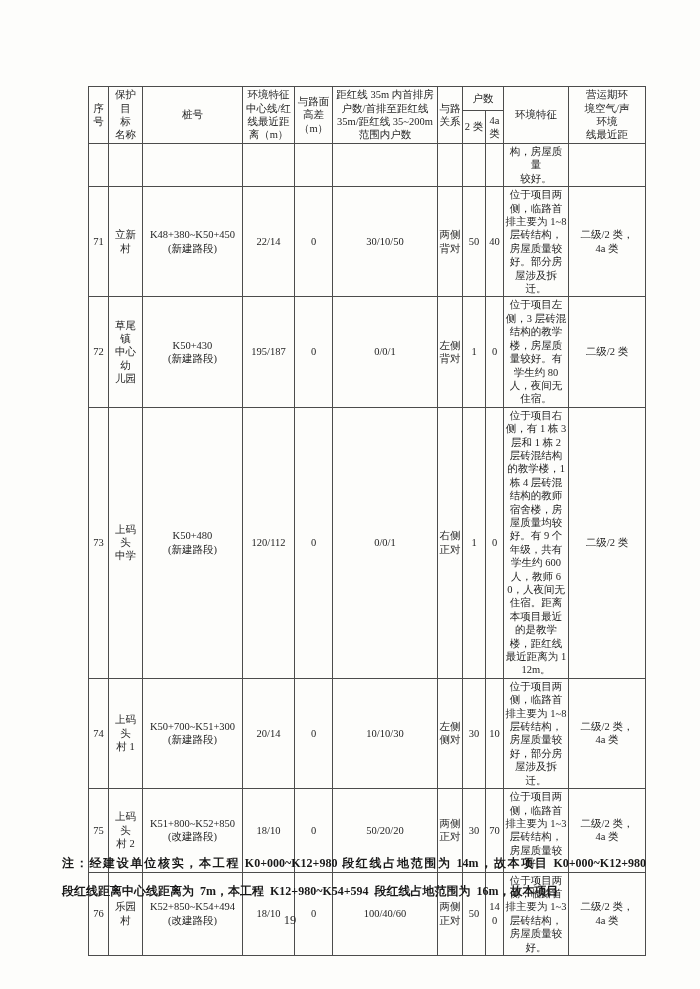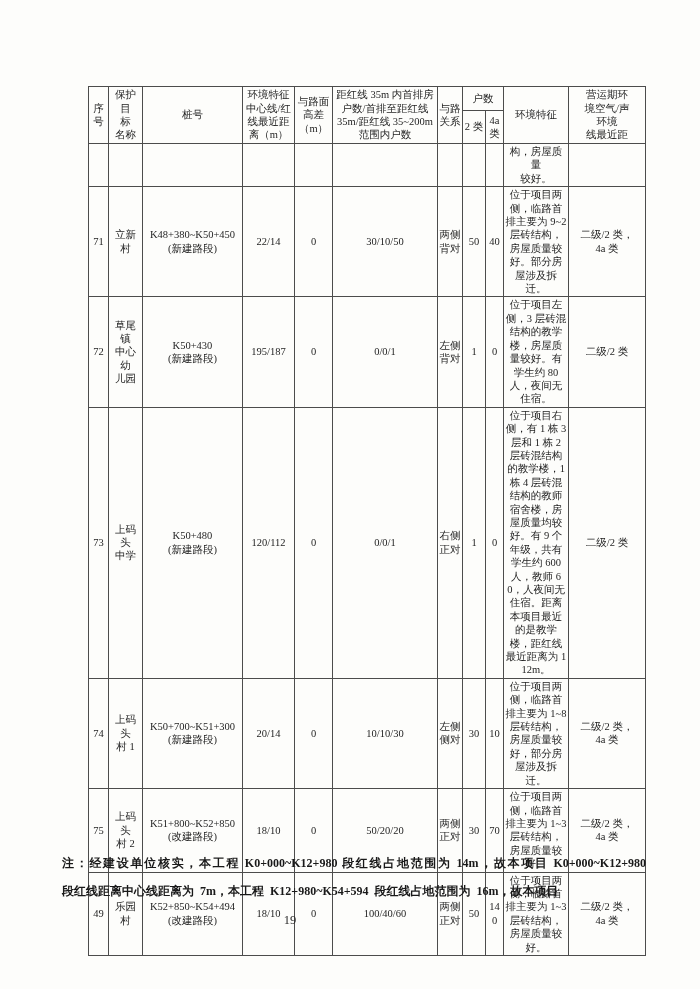--- a/index.html
+++ b/index.html
@@ -127,21 +127,21 @@
           <td>立新村</td>
           <td>K48+380~K50+450
 (新建路段)</td>
           <td>22/14</td>
           <td>0</td>
           <td>30/10/50</td>
           <td>两侧
 背对</td>
           <td>50</td>
           <td>40</td>
-          <td>位于项目两侧，临路首排主要为 9~2 层砖结构，房屋质量较好。部分房屋涉及拆迁。</td>
+          <td>位于项目两侧，临路首排主要为 1~8 层砖结构，房屋质量较好。部分房屋涉及拆迁。</td>
           <td>二级/2 类，
 4a 类</td>
         </tr>
         <tr>
           <td>72</td>
           <td>草尾镇
 中心幼
 儿园</td>
           <td>K50+430
 (新建路段)</td>
@@ -199,21 +199,21 @@
           <td>50/20/20</td>
           <td>两侧
 正对</td>
           <td>30</td>
           <td>70</td>
           <td>位于项目两侧，临路首排主要为 1~3 层砖结构，房屋质量较好。</td>
           <td>二级/2 类，
 4a 类</td>
         </tr>
         <tr>
-          <td>49</td>
+          <td>76</td>
           <td>乐园村</td>
           <td>K52+850~K54+494
 (改建路段)</td>
           <td>18/10</td>
           <td>0</td>
           <td>100/40/60</td>
           <td>两侧
 正对</td>
           <td>50</td>
           <td>140</td>

